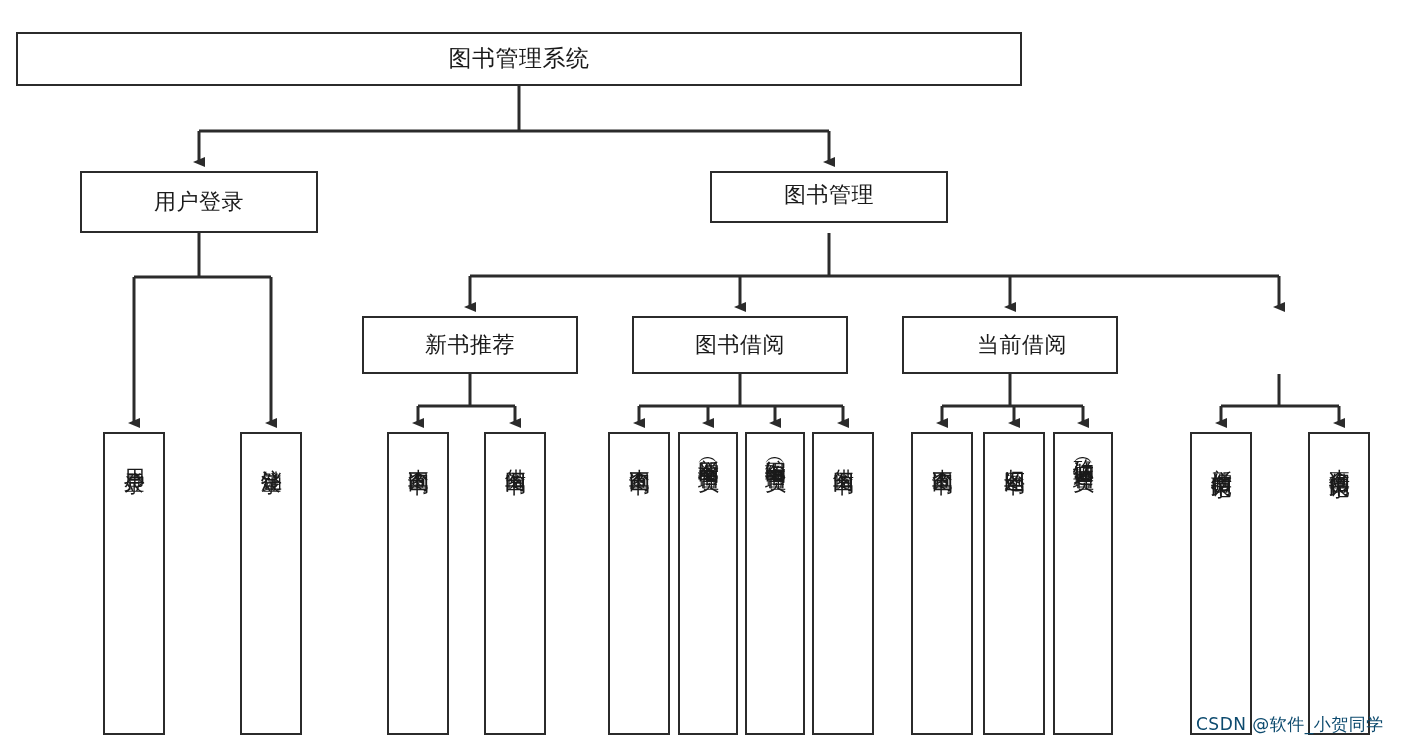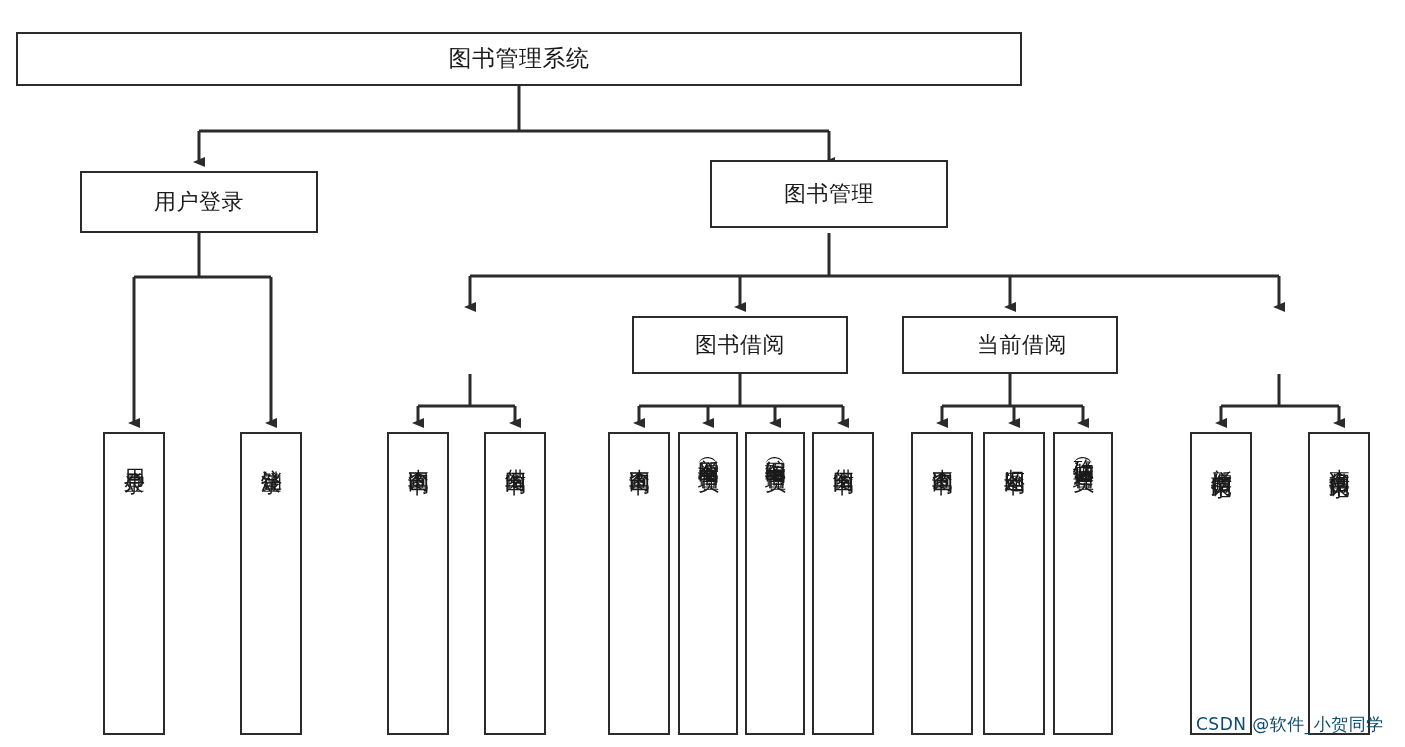--- a/index.html
+++ b/index.html
@@ -121,24 +121,27 @@
     </g>
   </svg>
 
   <div class="node horiz" id="root-node" style="left:16px; top:0; width:1006px; height:54px;margin-top:32px;">
     <span class="label">图书管理系统</span>
   </div>
 
   <div class="node horiz" style="left:80px; top:171px; width:238px; height:62px;">
     <span class="label">用户登录</span>
   </div>
-  <div class="node horiz" style="left:710px; top:160px; width:238px; height:68px;">
+  <div class="node horiz" style="left:710px; top:171px; width:238px; height:52px;font-family:Liberation Mono, monospace;">
     <span class="label">图书管理</span>
   </div>
 
+  <div class="node horiz" style="left:362px; top:316px; width:216px; height:58px;">
+    <span class="label">新书推荐</span>
+  </div>
   <div class="node horiz" style="left:632px; top:316px; width:216px; height:58px;">
     <span class="label">图书借阅</span>
   </div>
   <div class="node horiz" style="left:902px; top:316px; width:216px; height:58px;padding-left:24px;">
     <span class="label">当前借阅</span>
   </div>
 
   <div class="node vert" style="left:103px; top:432px; width:62px; height:303px;">
     <span class="label">用户登录</span>
   </div>

